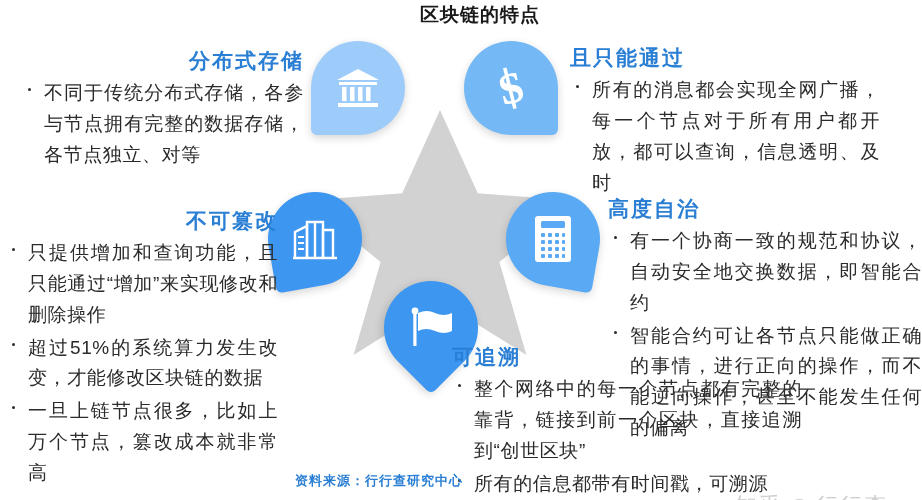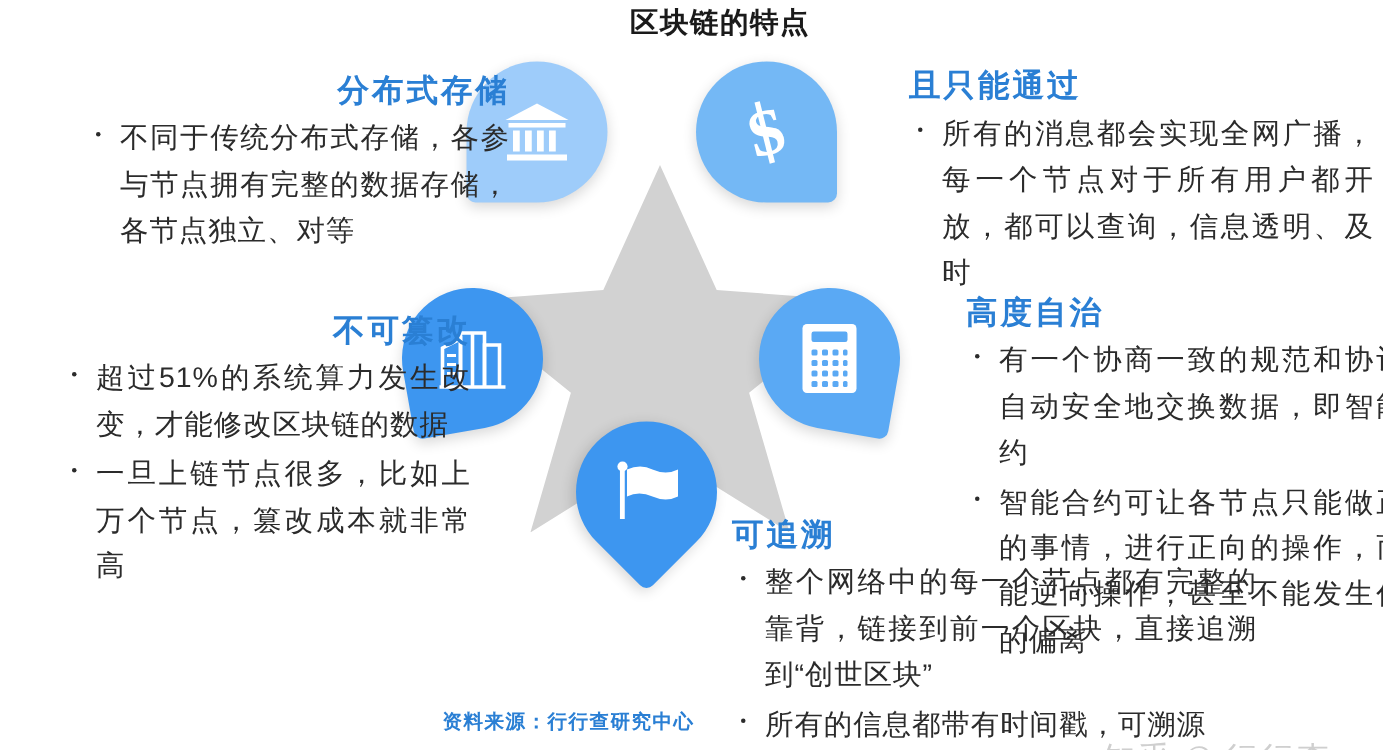--- a/index.html
+++ b/index.html
@@ -34,21 +34,21 @@
   .pin-tr{left:464px;top:41px;background:#74b8f5;border-radius:50% 50% 6px 50%;}
   .pin-l {left:268px;top:192px;background:#3d96f0;border-radius:50% 50% 50% 6px;transform:rotate(-10deg);}
   .pin-r {left:506px;top:192px;background:#5aa9f4;border-radius:50% 50% 6px 50%;transform:rotate(10deg);}
   .pin-b {left:384px;top:281px;background:#3d96f0;border-radius:50% 50% 6px 50%;transform:rotate(45deg);}
   .pin-b .ico{transform:rotate(-45deg);}
   .pin-l .ico{transform:rotate(10deg);}
   .pin-r .ico{transform:rotate(-10deg);}
   .ico{display:flex;align-items:center;justify-content:center;}
 
   
-  .block{position:absolute;margin-left:36px;}
+  .block{position:absolute;}
   .head{
     font-size:21px;font-weight:bold;color:#2a7fd4;letter-spacing:2px;
     margin-bottom:4px;line-height:1.25;
   }
   .head.right{text-align:left;}
   .head.left{text-align:right;}
   ul.bul{margin:0;padding:0;list-style:none;}
   ul.bul li{
     position:relative;padding-left:22px;margin-bottom:2px;
     font-size:19px;line-height:1.62;color:#2b2b2b;letter-spacing:.6px;
@@ -177,20 +177,21 @@
   <div class="block b-tr">
     <div class="head right">且只能通过</div>
     <ul class="bul">
       <li>所有的消息都会实现全网广播，每一个节点对于所有用户都开放，都可以查询，信息透明、及时</li>
     </ul>
   </div>
 
   <div class="block b-l">
     <div class="head left">不可篡改</div>
     <ul class="bul">
+      <li>只提供增加和查询功能，且只能通过“增加”来实现修改和删除操作</li>
       <li>超过51%的系统算力发生改变，才能修改区块链的数据</li>
       <li>一旦上链节点很多，比如上万个节点，篡改成本就非常高</li>
     </ul>
   </div>
 
   <div class="block b-b">
     <div class="head right">可追溯</div>
     <ul class="bul">
       <li>整个网络中的每一个节点都有完整的靠背，链接到前一个区块，直接追溯到“创世区块”</li>
       <li>所有的信息都带有时间戳，可溯源</li>

